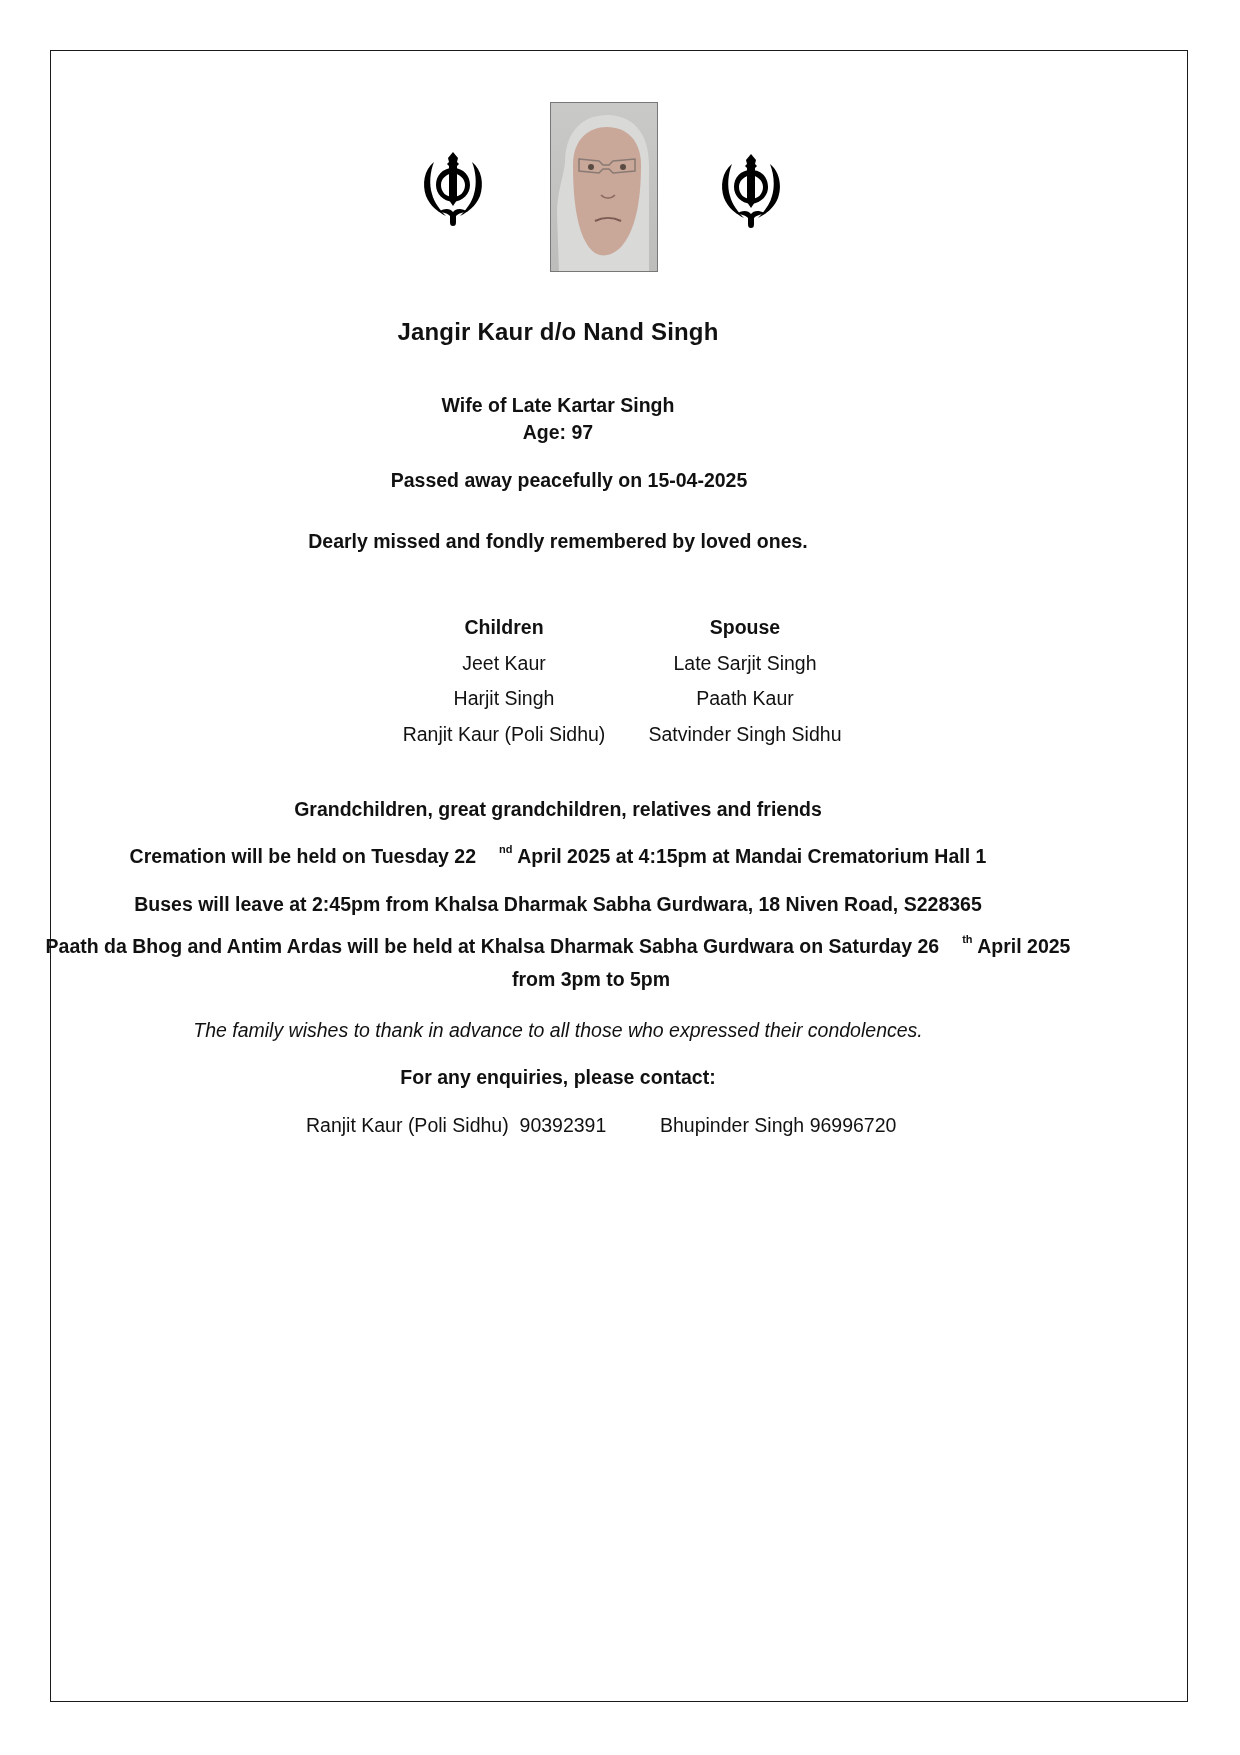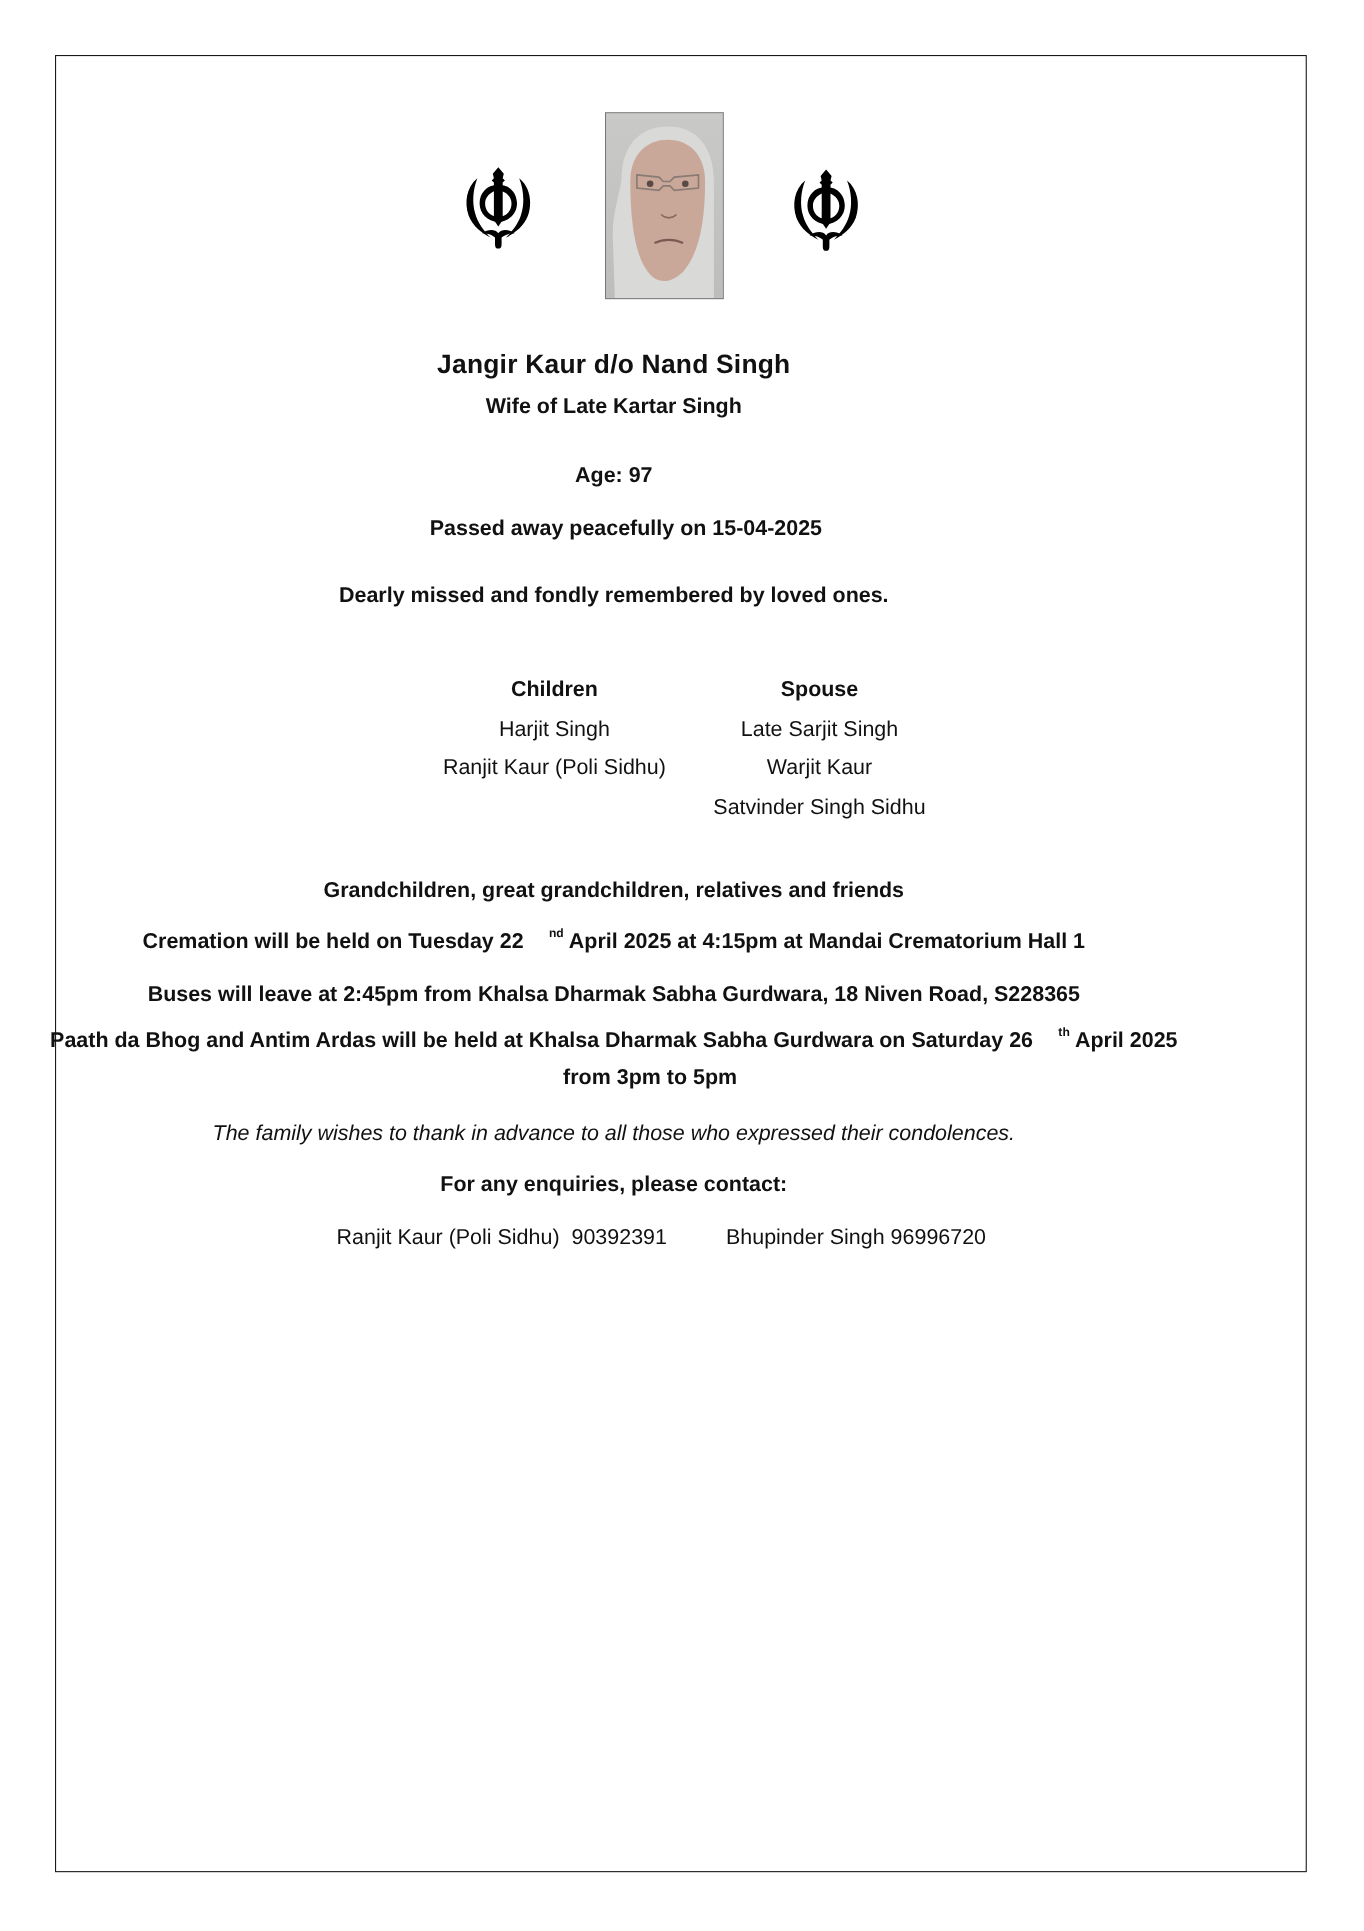--- a/index.html
+++ b/index.html
@@ -52,35 +52,36 @@
   <g fill="#000">
     <path d="M33 2 L38 8 L37 12 L39 14 L37 16 L37 50 L33 56 L29 50 L29 16 L27 14 L29 12 L28 8 Z"></path>
     <path d="M33 18 C22 18 16 26 16 35 C16 44 23 51 33 52 C43 51 50 44 50 35 C50 26 44 18 33 18 Z M33 23 C40 24 45 29 45 35 C45 42 40 47 33 47 C26 47 21 42 21 35 C21 29 26 24 33 23 Z"></path>
     <path d="M14 12 C4 20 2 34 6 46 C10 56 18 62 26 66 C20 60 14 52 12 44 C9 34 10 22 14 12 Z"></path>
     <path d="M52 12 C62 20 64 34 60 46 C56 56 48 62 40 66 C46 60 52 52 54 44 C57 34 56 22 52 12 Z"></path>
     <path d="M18 62 C24 58 30 58 33 62 C36 58 42 58 48 62 C42 62 38 64 36 66 L36 72 C36 75 35 76 33 76 C31 76 30 75 30 72 L30 66 C28 64 24 62 18 62 Z"></path>
   </g>
 </svg>
 
 <div class="abs title" style="top:318px;">Jangir Kaur d/o Nand Singh</div>
-<div class="abs b19" style="top:358px;">Wife of Late Kartar Singh</div>
+<div class="abs b19" style="top:394px;">Wife of Late Kartar Singh</div>
 <div class="abs b19" style="top:421px;">Age: 97</div>
 <div class="abs b19" style="top:469px;margin-left:11px;">Passed away peacefully on 15-04-2025</div>
 <div class="abs b19" style="top:530px;">Dearly missed and fondly remembered by loved ones.</div>
 
 <div class="cols">
   <div class="col" style="left:374px; width:260px;">
     <div class="hd">Children</div>
+    <div>Jeet Kaur</div>
     <div>Harjit Singh</div>
     <div>Ranjit Kaur (Poli Sidhu)</div>
   </div>
   <div class="col" style="left:630px; width:230px;">
     <div class="hd">Spouse</div>
     <div>Late Sarjit Singh</div>
-    <div>Warjit Kaur</div>
+    <div>Paath Kaur</div>
     <div>Satvinder Singh Sidhu</div>
   </div>
 </div>
 
 <div class="abs b19" style="top:798px;">Grandchildren, great grandchildren, relatives and friends</div>
 <div class="abs b19" style="top:845px;">
   <span>Cremation will be held on Tuesday 22</span><sup>nd</sup><span> April 2025 at 4:15pm at Mandai Crematorium Hall 1</span>
 </div>
 <div class="abs b19" style="top:893px;">Buses will leave at 2:45pm from Khalsa Dharmak Sabha Gurdwara, 18 Niven Road, S228365</div>
 <div class="abs b19" style="top:935px;">

